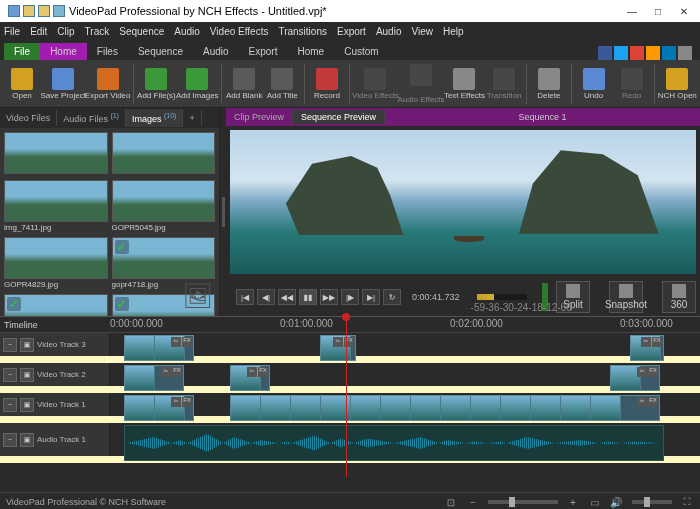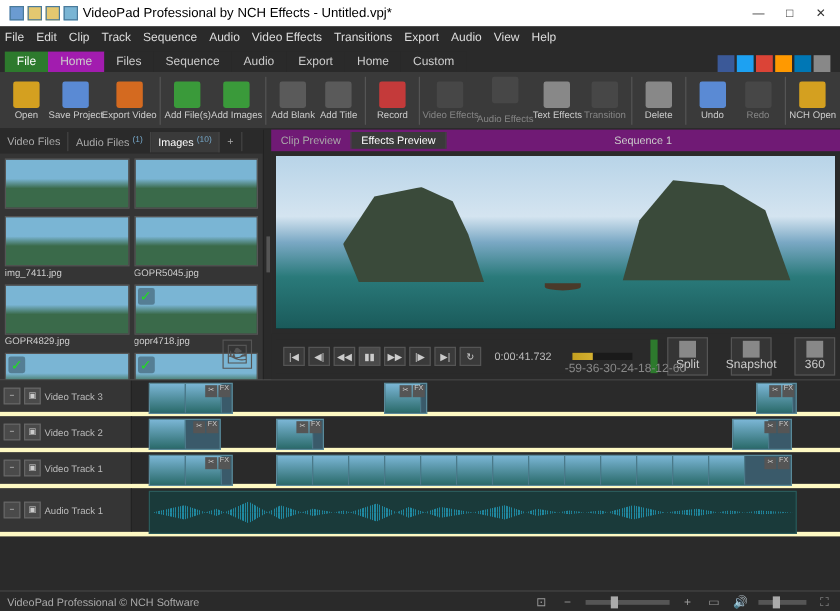--- a/index.html
+++ b/index.html
@@ -57,21 +57,21 @@
 .pabtn{width:34px;height:32px;background:#353535;border:1px solid #555;display:flex;flex-direction:column;align-items:center;justify-content:center;font-size:7px;color:#ccc}
 .pabtn .pic{width:14px;height:14px;background:#888;margin-bottom:1px}
 .timeline{height:176px;background:#2a2a2a;border-top:1px solid #555;display:flex;flex-direction:column}
 .tlhead{height:16px;display:flex;align-items:center;background:#2a2a2a;border-bottom:1px solid #444}
 .tlhead .lab{width:110px;padding-left:4px;font-size:9px}
 .ruler{flex:1;height:16px;position:relative;font-size:8px;color:#aaa}
 .ruler .rt{position:absolute;top:1px}
 .playhead{position:absolute;top:0;width:1px;height:160px;background:#c22;left:236px;z-index:5}
 .playhead::before{content:"";position:absolute;top:-4px;left:-4px;width:8px;height:8px;background:#c22;border-radius:50%}
 .tracks{flex:1;overflow:hidden;position:relative}
-.track{height:30px;display:flex;border-bottom:4px solid #fef9c3}
+.track{height:30px;display:flex;border-bottom:7px solid #fef9c3}
 .track.audio{height:40px}
 .thead{width:110px;background:#353535;display:flex;align-items:center;gap:3px;padding:0 3px;border-right:1px solid #222}
 .thead .tbadge{width:14px;height:14px;background:#4a4a4a;border:1px solid #666;font-size:7px;display:flex;align-items:center;justify-content:center}
 .thead .tname{font-size:8px;color:#bbb;flex:1}
 .tcontent{flex:1;background:#2a2a2a;position:relative}
 .clip{position:absolute;top:2px;height:26px;background:#3a5a6a;border:1px solid #5a8a9a;overflow:hidden}
 .clip .ci{display:inline-block;width:30px;height:100%;background:linear-gradient(180deg,#7ab5d4,#2a6a6a);border-right:1px solid #4a7a8a}
 .clip .fx{position:absolute;right:1px;top:1px;display:flex;gap:1px}
 .clip .fx span{width:10px;height:10px;background:#555;font-size:6px;text-align:center;color:#ccc}
 .aclip{position:absolute;top:2px;height:36px;background:#1a3a3a;border:1px solid #2a5a5a}
@@ -250,21 +250,21 @@
         <div class="thumb">
           <div class="img sel"></div>
         </div>
         <div class="wm">🖼</div>
     </div>
   </div>
   <div class="splitter"></div>
   <div class="preview">
     <div class="prevtabs">
       <div class="ptab">Clip Preview</div>
-      <div class="ptab active">Effects Preview</div>
+      <div class="ptab active">Sequence Preview</div>
       <div class="seqname">Sequence 1</div>
     </div>
     <div class="viewport">
       <div class="scene">
           <div class="rock1"></div>
           <div class="rock2"></div>
           <div class="boat"></div>
         </div>
     </div>
     <div style="display:flex;align-items:center;height:38px;background:#2a2a2a;padding:0 4px">
@@ -309,20 +309,30 @@
           <div class="pabtn">
             <div class="pic"></div>
             <span>360</span>
           </div>
         </div>
     </div>
   </div>
 </div>
 
 <div class="timeline">
+  <div class="tlhead">
+    <div class="lab">Timeline</div>
+    <div class="ruler" id="ruler">
+      <div class="playhead"></div>
+    <span class="rt" style="left: 0px;">0:00:00.000</span>
+        <span class="rt" style="left: 170px;">0:01:00.000</span>
+        <span class="rt" style="left: 340px;">0:02:00.000</span>
+        <span class="rt" style="left: 510px;">0:03:00.000</span>
+      </div>
+  </div>
   <div class="tracks" id="tracks">
       <div class="track">
         <div class="thead">
           <div class="tbadge">−</div>
           <div class="tbadge">▣</div>
           <span class="tname">Video Track 3</span>
         </div>
         <div class="tcontent">
           <div class="clip" style="left: 14px; width: 70px;"><span class="ci"></span><span class="ci"></span><div class="fx">
               <span>✂</span>

